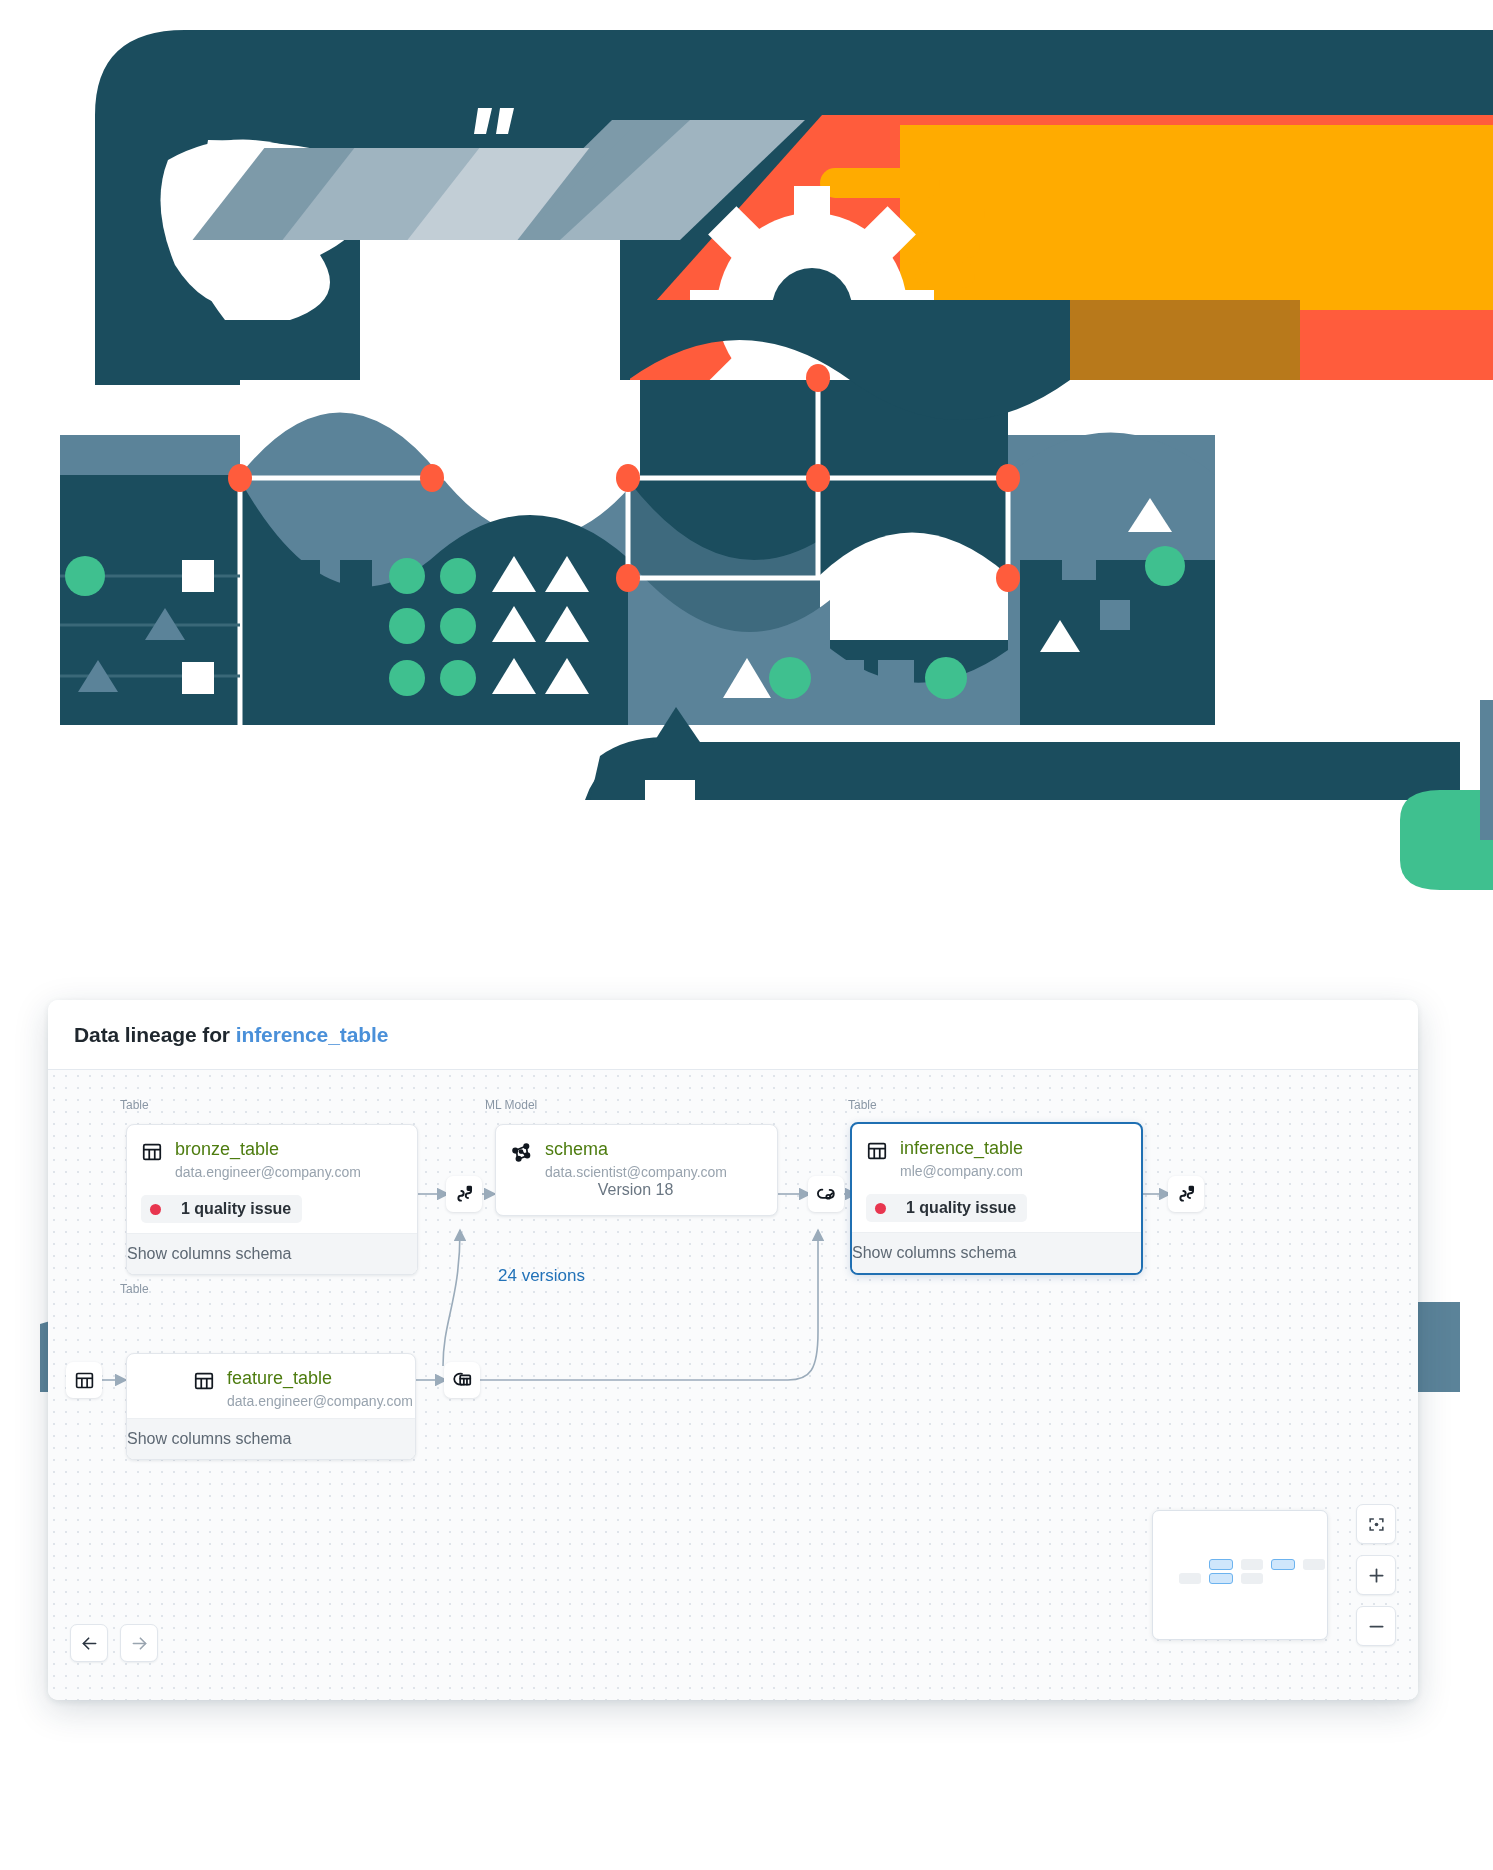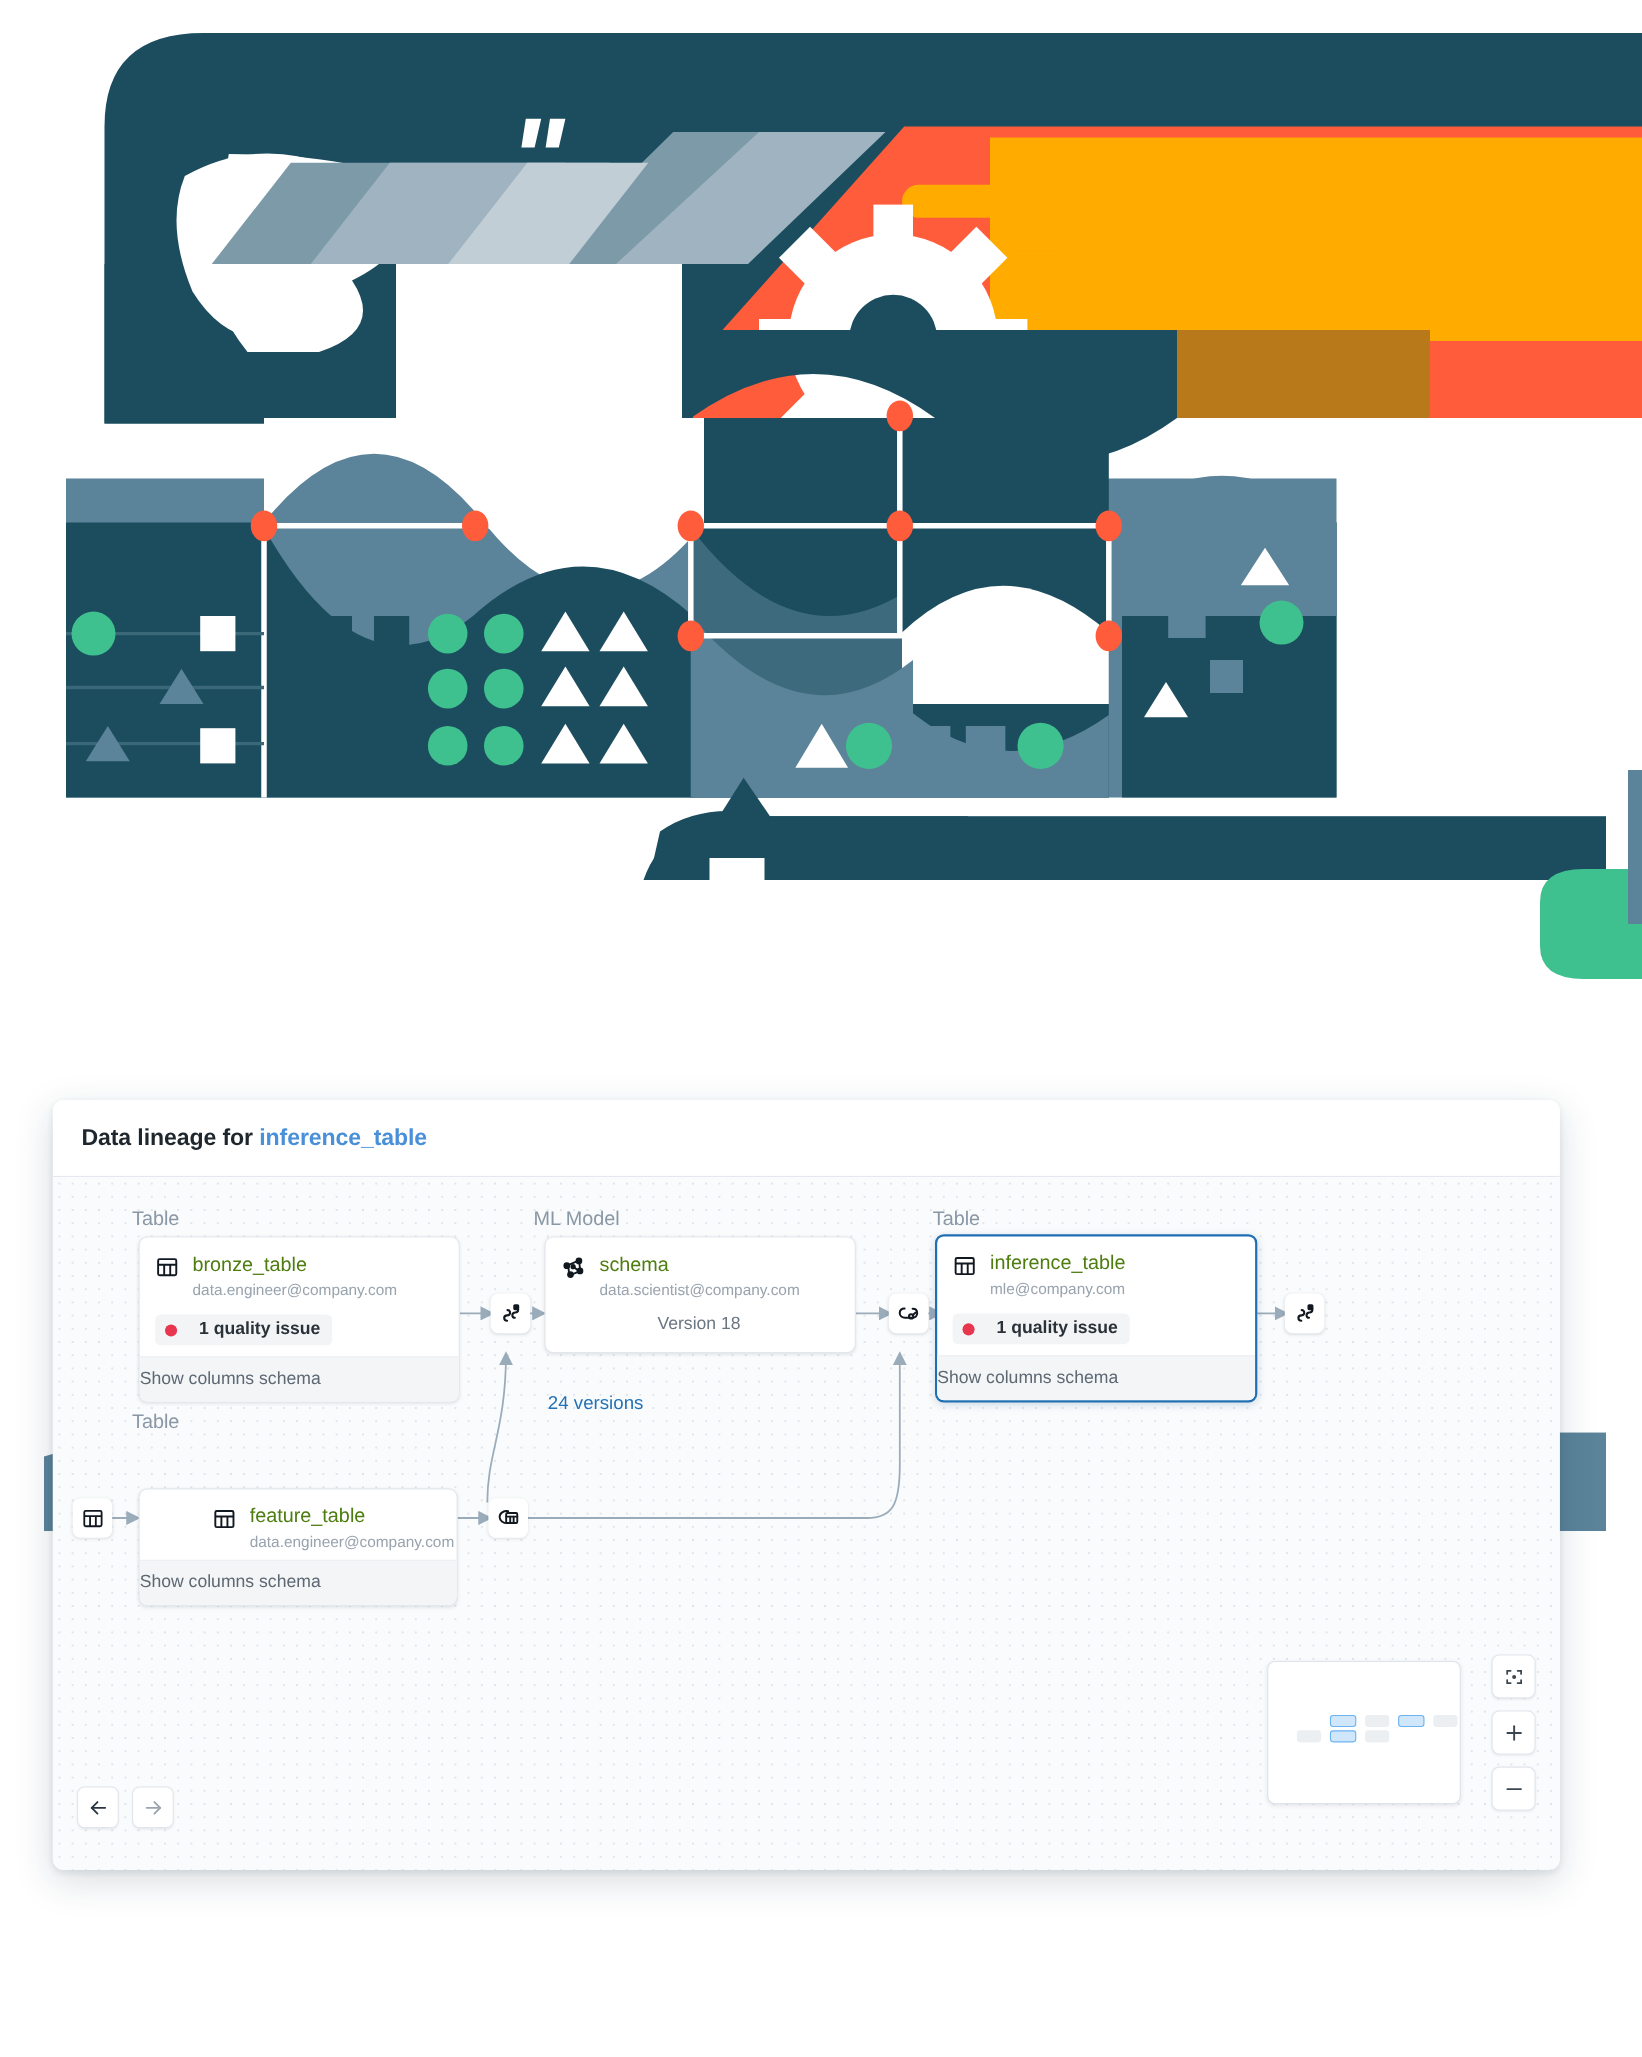--- a/index.html
+++ b/index.html
@@ -45,42 +45,42 @@
       radial-gradient(circle, #dfe4ea 1px, transparent 1.1px);
     background-size: 12px 12px;
     overflow: hidden;
   }
 
   
   .edges { position: absolute; left: 0; top: 0; width: 100%; height: 100%; }
 
   .group-label {
     position: absolute;
-    font-size: 18px; color: #8a97a5;
+    font-size: 12px; color: #8a97a5;
   }
 
   .node-card {
     position: absolute;
     background: #ffffff;
     border-radius: 8px;
     border: 1px solid #e3e7ec;
     box-shadow: 0 1px 3px rgba(30,50,70,0.10);
     overflow: hidden;
   }
   .node-card.selected {
     border: 2px solid #1f6fb2;
     box-shadow: 0 2px 8px rgba(30,80,140,0.18);
   }
   .card-body { padding: 14px 16px 10px 14px; }
   .card-main { display: flex; align-items: flex-start; gap: 12px; }
   .card-icon { flex: 0 0 auto; margin-top: 2px; }
   .card-text { min-width: 0; }
   .card-name { font-size: 18px; font-weight: normal; color: #4d7c0f; line-height: 1.2; }
   .card-owner { font-size: 14px; color: #98a3ae; margin-top: 3px; line-height: 1.25; }
-  .card-sub { font-size: 16px; color: #6a7682; margin-top: 14px; }
+  .card-sub { font-size: 16px; color: #6a7682; }
 
   .quality-badge {
     display: inline-flex; align-items: center; gap: 20px;
     margin-top: 14px;
     background: #f2f4f6; border-radius: 5px;
     padding: 5px 11px 5px 9px;
     font-size: 16px; font-weight: bold; color: #2a3138;
   }
   .dot { width: 11px; height: 11px; border-radius: 50%; background: #e8364f; flex: 0 0 auto; }
 

